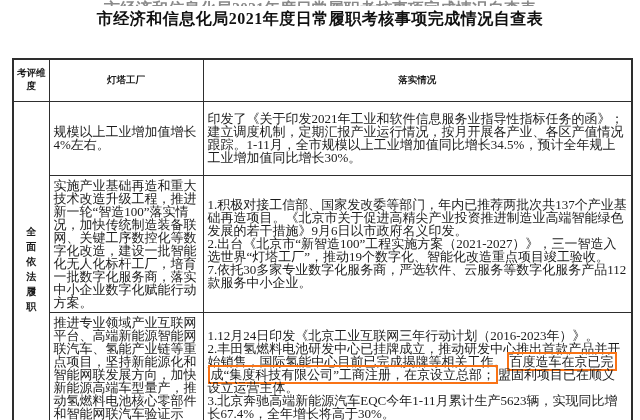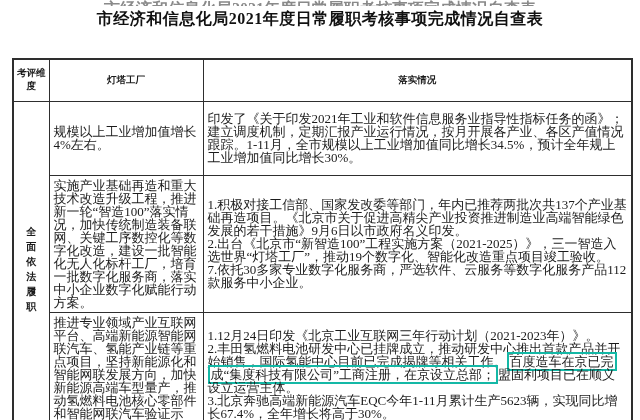--- a/index.html
+++ b/index.html
@@ -34,21 +34,21 @@
   td.dimension-cell{
     font-weight:bold;font-size:10px;text-align:center;
     white-space:pre-line;line-height:15px;padding:9px;
   }
   td.content-cell, td.status-cell{
     font-size:13px;line-height:13px;text-align:left;
     padding:3px 4px;letter-spacing:0;margin-top:12px;
   }
   td.status-cell p, td.content-cell p{margin:0;}
   .hl{
-    border:2px solid #14b8a6;padding:0 1px;
+    border:2px solid #f97316;padding:0 1px;
     box-decoration-break:clone;-webkit-box-decoration-break:clone;
   }
 </style>
 </head>
 <body>
 
 <div class="ghost-strip">市经济和信息化局2021年度日常履职考核事项完成情况自查表</div>
 
 <div class="page-title">市经济和信息化局2021年度日常履职考核事项完成情况自查表</div>
 
@@ -69,26 +69,26 @@
     <td class="dimension-cell" rowspan="3">全面依
 法
 履职</td>
     <td class="content-cell">规模以上工业增加值增长4%左右。</td>
     <td class="status-cell">印发了《关于印发2021年工业和软件信息服务业指导性指标任务的函》；建立调度机制，定期汇报产业运行情况，按月开展各产业、各区产值情况跟踪。1-11月，全市规模以上工业增加值同比增长34.5%，预计全年规上工业增加值同比增长30%。</td>
   </tr>
   <tr class="r2">
     <td class="content-cell">实施产业基础再造和重大技术改造升级工程，推进新一轮“智造100”落实情况，加快传统制造装备联网、关键工序数控化等数字化改造，建设一批智能化无人化标杆工厂，培育一批数字化服务商，落实中小企业数字化赋能行动方案。</td>
     <td class="status-cell">
       <p>1.积极对接工信部、国家发改委等部门，年内已推荐两批次共137个产业基础再造项目。《北京市关于促进高精尖产业投资推进制造业高端智能绿色发展的若干措施》9月6日以市政府名义印发。</p>
-      <p>2.出台《北京市“新智造100”工程实施方案（2021-2025）》，三一智造入选世界“灯塔工厂”，推动19个数字化、智能化改造重点项目竣工验收。</p>
+      <p>2.出台《北京市“新智造100”工程实施方案（2021-2027）》，三一智造入选世界“灯塔工厂”，推动19个数字化、智能化改造重点项目竣工验收。</p>
       <p>7.依托30多家专业数字化服务商，严选软件、云服务等数字化服务产品112款服务中小企业。</p>
     </td>
   </tr>
   <tr class="r3">
     <td class="content-cell">推进专业领域产业互联网平台、高端新能源智能网联汽车、氢能产业链等重点项目，坚持新能源化和智能网联发展方向，加快新能源高端车型量产，推动氢燃料电池核心零部件和智能网联汽车验证示范。</td>
     <td class="status-cell">
-      <p>1.12月24日印发《北京工业互联网三年行动计划（2021-2023年）》。</p>
+      <p>1.12月24日印发《北京工业互联网三年行动计划（2016-2023年）》。</p>
       <p><span>2.丰田氢燃料电池研发中心已挂牌成立，推动研发中心推出首款产品并开始销售，国际氢能中心目前已完成揭牌等相关工作。</span><span class="hl">百度造车在京已完成“集度科技有限公司”工商注册，在京设立总部；</span><span>盟固利项目已在顺义设立运营主体。</span></p>
       <p>3.北京奔驰高端新能源汽车EQC今年1-11月累计生产5623辆，实现同比增长67.4%，全年增长将高于30%。</p>
     </td>
   </tr>
 </tbody>
   </table>
 
 </body></html>

